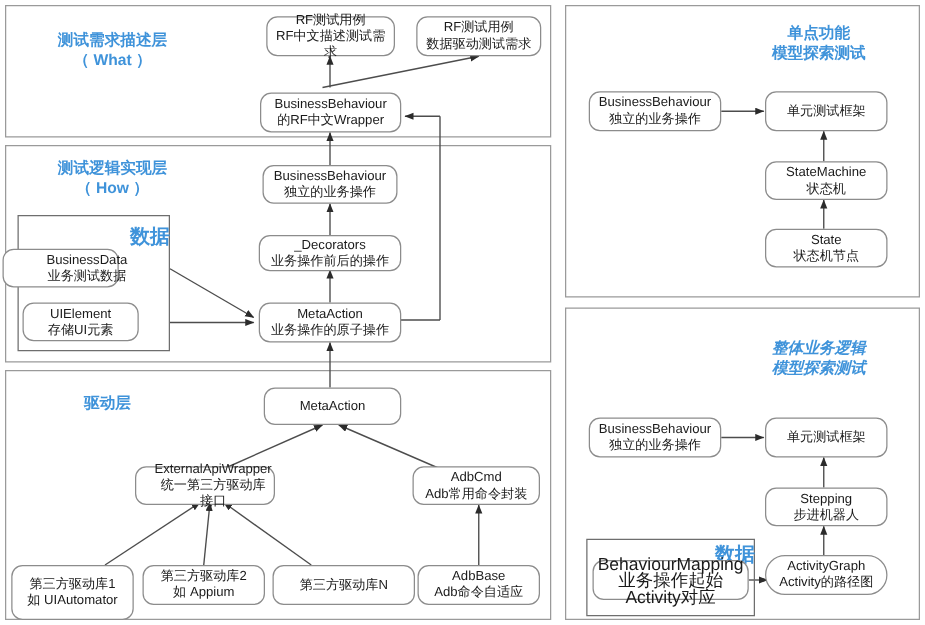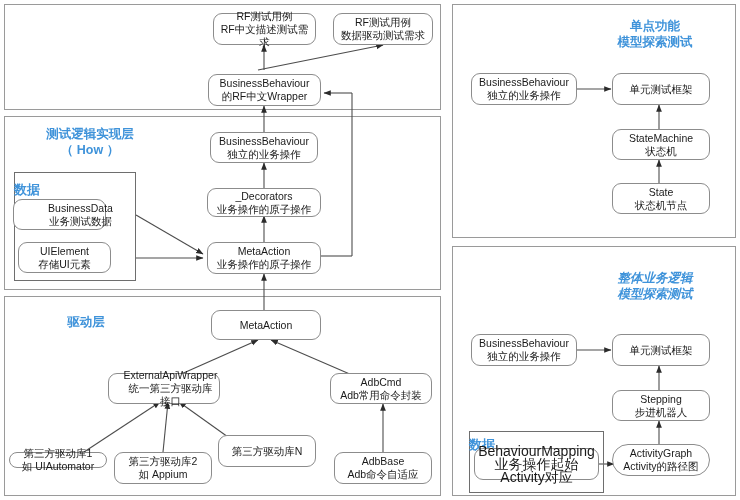--- a/index.html
+++ b/index.html
@@ -36,23 +36,23 @@
     font-size: 12.5px;
     line-height: 16px;
     text-align: center;
     white-space: pre-line;
     z-index: 4;
   }
   .group-title {
     position: absolute;
     color: #3f93da;
     font-weight: bold;
-    font-size: 13px;
+    font-size: 16px;
     line-height: 15px;
-    text-align: left;
+    text-align: right;
     z-index: 5;
   }
   .node {
     position: absolute;
     border: 1px solid #8c8c8c;
     border-radius: 9px;
     background: #ffffff;
     box-sizing: border-box;
     display: flex;
     align-items: center;
@@ -126,20 +126,22 @@
       <line x1="659" y1="129" x2="659" y2="105" marker-end="url(#ah)"></line>
       <line x1="659" y1="183" x2="659" y2="160" marker-end="url(#ah)"></line>
 
       <line x1="577" y1="350" x2="611" y2="350" marker-end="url(#ah)"></line>
       <line x1="659" y1="390" x2="659" y2="366" marker-end="url(#ah)"></line>
       <line x1="659" y1="444" x2="659" y2="421" marker-end="url(#ah)"></line>
       <line x1="599" y1="464" x2="614" y2="464" marker-end="url(#ah)"></line>
     </g>
   </svg>
 
+  <div class="panel-title" style="left:20px; top:24px; width:140px;">测试需求描述层
+（ What ）</div>
 
   <div class="panel-title" style="left:20px; top:126px; width:140px;">测试逻辑实现层
 （ How ）</div>
 
   <div class="panel-title" style="left:26px; top:314px; width:120px;">驱动层</div>
 
   <div class="panel-title" style="left:590px; top:18px; width:130px;">单点功能
 模型探索测试</div>
 
   <div class="panel-title" style="left:588px; top:270px; width:134px;font-style:italic;">整体业务逻辑
@@ -151,50 +153,50 @@
 
   <div class="node" style="left:213px; top:13px; width:103px; height:32px;">RF测试用例
 RF中文描述测试需求</div>
 
   <div class="node" style="left:333px; top:13px; width:100px; height:32px;">RF测试用例
 数据驱动测试需求</div>
 
   <div class="node" style="left:208px; top:74px; width:113px; height:32px;">BusinessBehaviour
 的RF中文Wrapper</div>
 
-  <div class="node" style="left:13px; top:199px; width:93px; height:31px;padding-left:44px;">BusinessData
+  <div class="node" style="left:2px; top:199px; width:93px; height:31px;padding-left:44px;">BusinessData
 业务测试数据</div>
 
   <div class="node" style="left:18px; top:242px; width:93px; height:31px;">UIElement
 存储UI元素</div>
 
   <div class="node" style="left:210px; top:132px; width:108px; height:31px;">BusinessBehaviour
 独立的业务操作</div>
 
   <div class="node" style="left:207px; top:188px; width:114px; height:29px;">_Decorators
-业务操作的原子操作</div>
+业务操作前后的操作</div>
 
   <div class="node" style="left:207px; top:242px; width:114px; height:32px;">MetaAction
 业务操作的原子操作</div>
 
   <div class="node" style="left:211px; top:310px; width:110px; height:30px;">MetaAction</div>
 
   <div class="node" style="left:108px; top:373px; width:112px; height:31px;padding-left:15px;">ExternalApiWrapper
 统一第三方驱动库接口</div>
 
   <div class="node" style="left:330px; top:373px; width:102px; height:31px;">AdbCmd
 Adb常用命令封装</div>
 
-  <div class="node" style="left:9px; top:452px; width:98px; height:16px;border-radius:14px;">第三方驱动库1
+  <div class="node" style="left:9px; top:452px; width:98px; height:44px;">第三方驱动库1
 如 UIAutomator</div>
 
   <div class="node" style="left:114px; top:452px; width:98px; height:32px;">第三方驱动库2
 如 Appium</div>
 
-  <div class="node" style="left:218px; top:435px; width:98px; height:32px;">第三方驱动库N</div>
+  <div class="node" style="left:218px; top:452px; width:114px; height:32px;">第三方驱动库N</div>
 
   <div class="node" style="left:334px; top:452px; width:98px; height:32px;">AdbBase
 Adb命令自适应</div>
 
   <div class="node" style="left:471px; top:73px; width:106px; height:32px;">BusinessBehaviour
 独立的业务操作</div>
 
   <div class="node" style="left:612px; top:73px; width:98px; height:32px;">单元测试框架</div>
 
   <div class="node" style="left:612px; top:129px; width:98px; height:31px;">StateMachine

